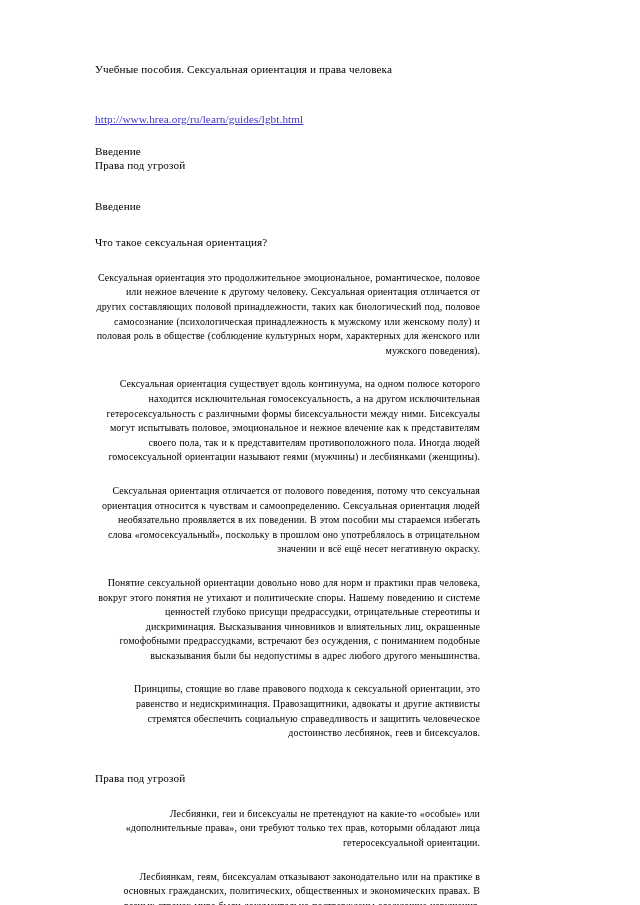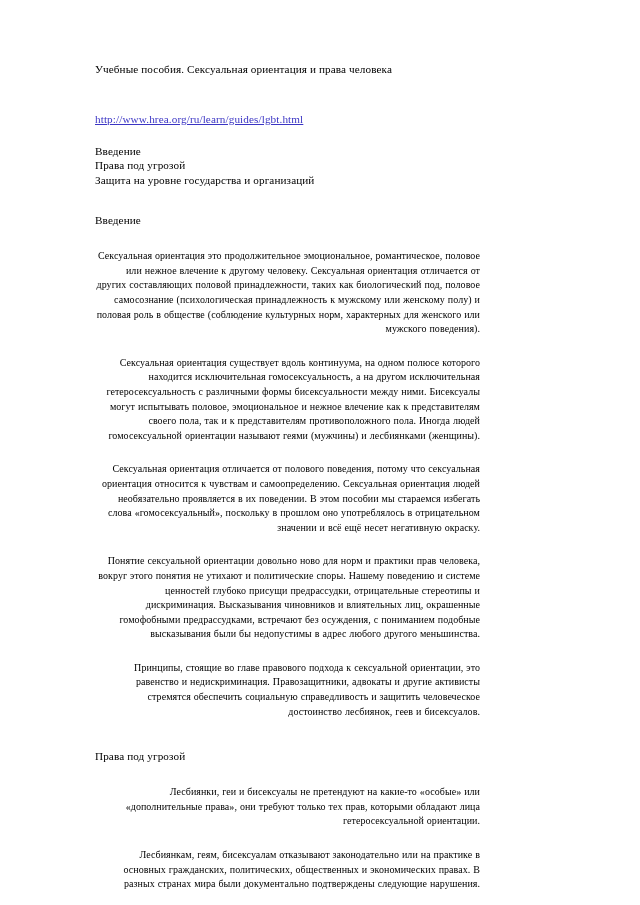--- a/index.html
+++ b/index.html
@@ -83,25 +83,25 @@
 
 <div class="page">
 
   <div class="doc-title">Учебные пособия. Сексуальная ориентация и права человека</div>
 
   <a class="doc-link" href="#">http://www.hrea.org/ru/learn/guides/lgbt.html</a>
 
   <ul class="toc">
     <li>Введение</li>
     <li>Права под угрозой</li>
-    <li>Защита на уровне государства и организаций</li>
   </ul>
 
   <div class="block">
     <div class="section-heading">Введение</div>
+    <div class="subheading">Что такое сексуальная ориентация?</div>
     <p class="body-para">Сексуальная ориентация это продолжительное эмоциональное, романтическое, половое или нежное влечение к другому человеку. Сексуальная ориентация отличается от других составляющих половой принадлежности, таких как биологический под, половое самосознание (психологическая принадлежность к мужскому или женскому полу) и половая роль в обществе (соблюдение культурных норм, характерных для женского или мужского поведения).</p>
     <p class="body-para">Сексуальная ориентация существует вдоль континуума, на одном полюсе которого находится исключительная гомосексуальность, а на другом исключительная гетеросексуальность с различными формы бисексуальности между ними. Бисексуалы могут испытывать половое, эмоциональное и нежное влечение как к представителям своего пола, так и к представителям противоположного пола. Иногда людей гомосексуальной ориентации называют геями (мужчины) и лесбиянками (женщины).</p>
     <p class="body-para">Сексуальная ориентация отличается от полового поведения, потому что сексуальная ориентация относится к чувствам и самоопределению. Сексуальная ориентация людей необязательно проявляется в их поведении. В этом пособии мы стараемся избегать слова «гомосексуальный», поскольку в прошлом оно употреблялось в отрицательном значении и всё ещё несет негативную окраску.</p>
     <p class="body-para">Понятие сексуальной ориентации довольно ново для норм и практики прав человека, вокруг этого понятия не утихают и политические споры. Нашему поведению и системе ценностей глубоко присущи предрассудки, отрицательные стереотипы и дискриминация. Высказывания чиновников и влиятельных лиц, окрашенные гомофобными предрассудками, встречают без осуждения, с пониманием подобные высказывания были бы недопустимы в адрес любого другого меньшинства.</p>
     <p class="body-para">Принципы, стоящие во главе правового подхода к сексуальной ориентации, это равенство и недискриминация. Правозащитники, адвокаты и другие активисты стремятся обеспечить социальную справедливость и защитить человеческое достоинство лесбиянок, геев и бисексуалов.</p>
   </div>
 
   <div class="block">
     <div class="section-heading spaced-top">Права под угрозой</div>
     <p class="body-para">Лесбиянки, геи и бисексуалы не претендуют на какие-то «особые» или «дополнительные права», они требуют только тех прав, которыми обладают лица гетеросексуальной ориентации.</p>

